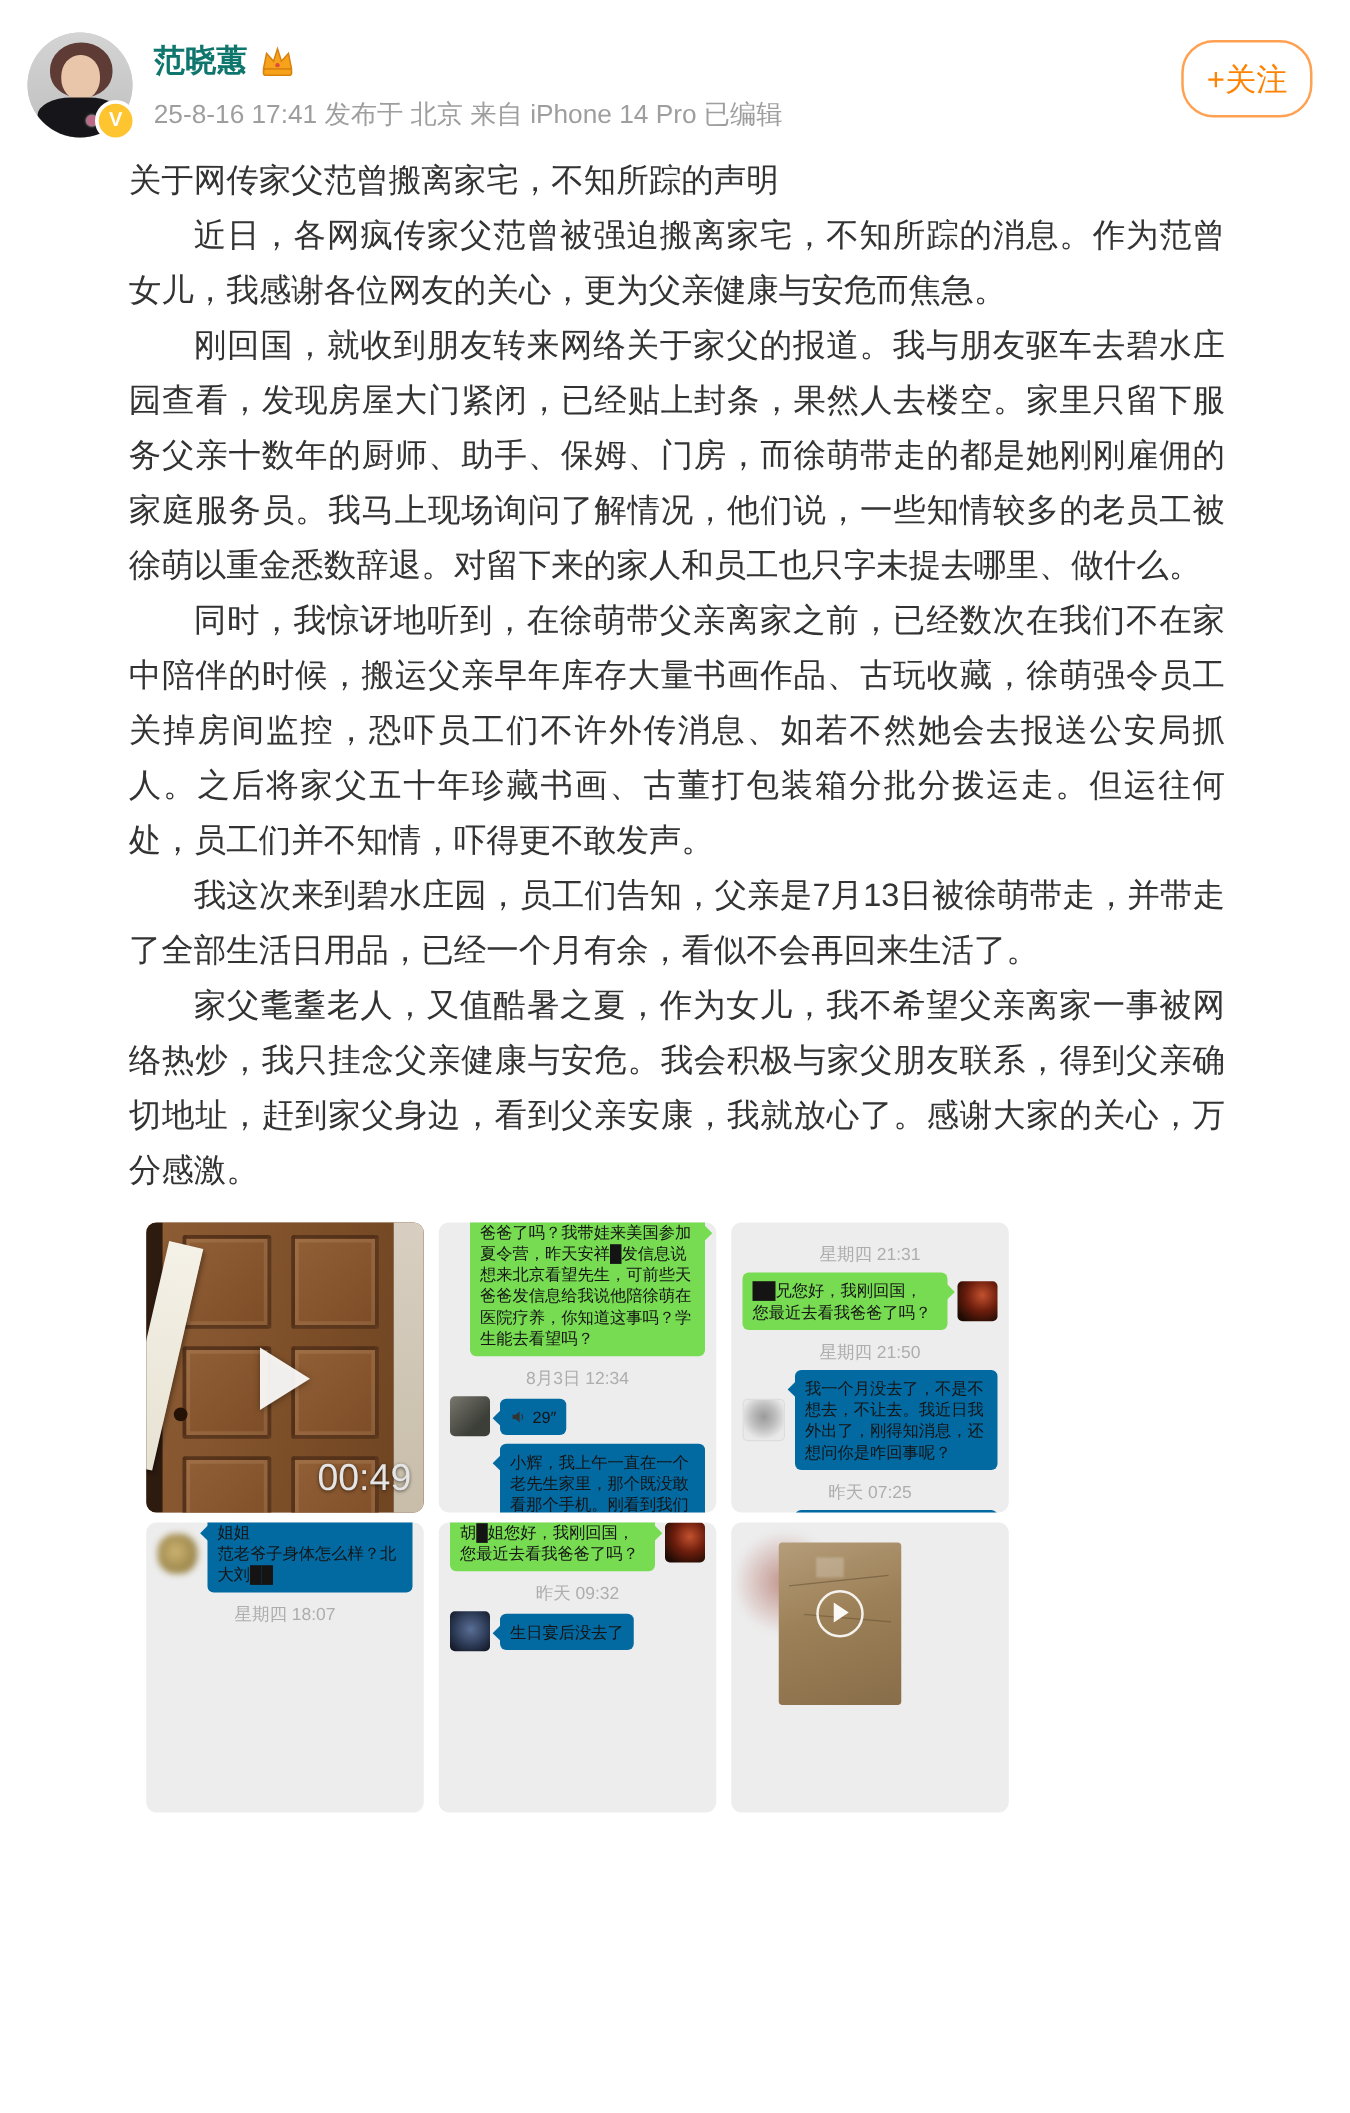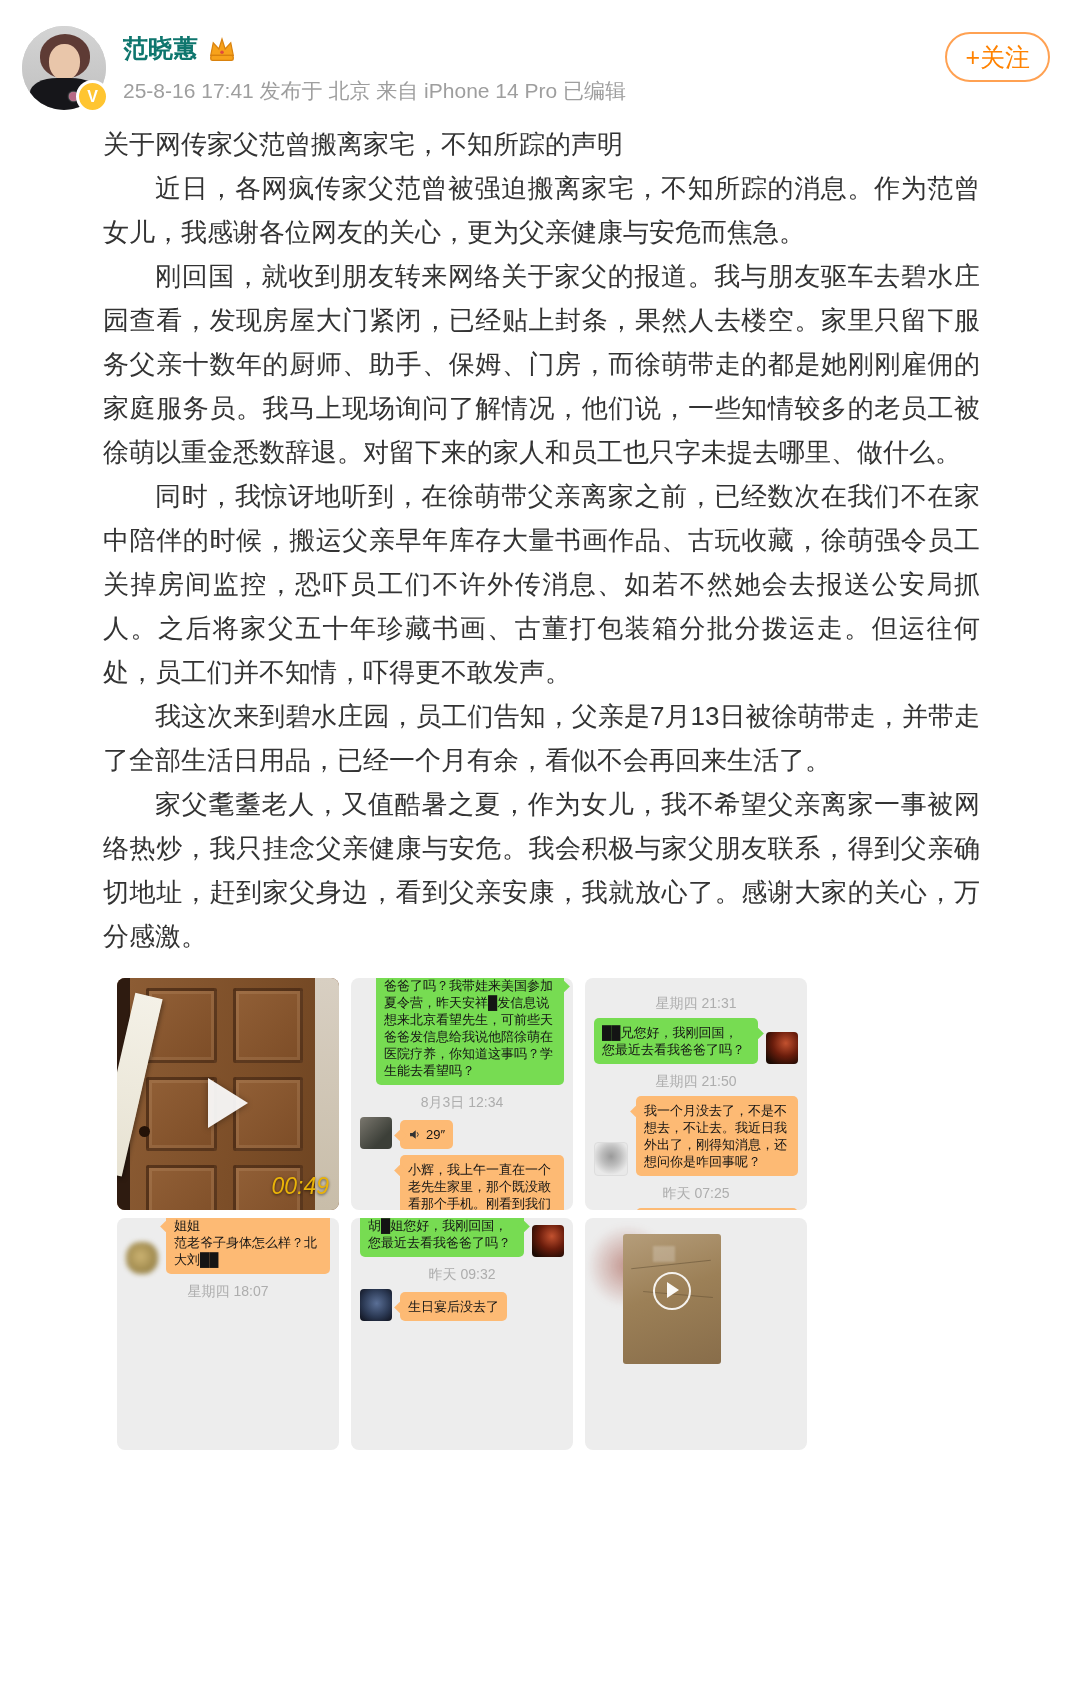--- a/index.html
+++ b/index.html
@@ -13,21 +13,21 @@
   .face{position:absolute;left:27px;top:18px;width:31px;height:36px;border-radius:48%;background:#e9c6aa;}
   .body-suit{position:absolute;left:8px;top:52px;width:68px;height:36px;border-radius:40% 40% 0 0;background:#16161a;}
   .brooch{position:absolute;left:47px;top:66px;width:9px;height:9px;border-radius:50%;background:#b86a86;box-shadow:0 0 2px #fff;}
   .vbadge{position:absolute;right:-3px;bottom:-3px;width:27px;height:27px;border-radius:50%;
           background:#ffc531;border:3px solid #fff;color:#fff;font-weight:bold;font-size:16px;
           display:flex;align-items:center;justify-content:center;}
   .id-col{margin-left:17px;padding-top:6px;}
   .name-row{display:flex;align-items:center;gap:9px;}
   .uname{font-size:25px;font-weight:bold;color:#0f766e;cursor:pointer;}
   .meta{margin-top:12px;font-size:21px;color:#9e9e9e;}
-  .follow{margin-left:auto;margin-top:6px;height:50px;min-width:98px;padding:0 18px;
+  .follow{margin-left:auto;margin-top:6px;height:62px;min-width:98px;padding:0 18px;
           background:#fff;border:2px solid #ffa152;border-radius:26px;color:#ff8200;
           font-size:25px;font-family:inherit;cursor:pointer;display:flex;align-items:center;justify-content:center;}
   .content{margin:12px 100px 0 103px;font-size:26px;line-height:44px;color:#333;
            word-break:break-all;text-align:justify;}
   .content p{margin:0;}
   .content .para{text-indent:2em;}
   
   .gallery{margin:20px 0 0 117px;width:690px;display:grid;
            grid-template-columns:repeat(3,222px);grid-auto-rows:232px;gap:8px 12px;}
   .tile{position:relative;border-radius:8px;overflow:hidden;cursor:pointer;background:#ededed;}
@@ -45,43 +45,43 @@
         background:linear-gradient(180deg,#d8cfc2 0%,#c8bda9 100%);}
   .seal{position:absolute;left:18px;top:18px;width:28px;height:182px;
         background:linear-gradient(180deg,#f4f1e7 0%,#e7e2d2 100%);
         transform:rotate(13deg);transform-origin:top center;
         box-shadow:2px 2px 4px rgba(0,0,0,.35);}
   .knob{position:absolute;left:22px;top:148px;width:11px;height:11px;border-radius:50%;background:#241207;}
   .play-big{position:absolute;left:50%;top:54%;transform:translate(-50%,-50%);
             width:0;height:0;border-left:40px solid rgba(255,255,255,.92);
             border-top:25px solid transparent;border-bottom:25px solid transparent;
             filter:drop-shadow(0 1px 3px rgba(0,0,0,.4));}
-  .dur{position:absolute;right:10px;bottom:10px;color:#eab308;font-size:23px;
-       text-shadow:0 1px 3px rgba(0,0,0,.6);font-style:italic;}
+  .dur{position:absolute;right:10px;bottom:10px;color:#e5e5e5;font-size:30px;
+       text-shadow:0 1px 3px rgba(0,0,0,.6);}
   
   .chat{background:#ededed;padding:8px 9px;font-size:13px;line-height:17px;}
   .c-time{text-align:center;color:#adadad;font-size:14px;margin:9px 0 5px;}
-  .c-row{display:flex;align-items:flex-end;margin:6px 0;}
+  .c-row{display:flex;align-items:center;margin:6px 0;}
   .c-row.right{justify-content:flex-end;}
   .c-row.cut{margin-top:-15px;}
   .c-av{width:32px;height:32px;border-radius:4px;flex:0 0 32px;}
   .c-row.left .c-av{margin-right:8px;}
   .c-row.right .c-av{margin-left:8px;}
   .av-sp{visibility:hidden;}
   .av-dark{background:linear-gradient(135deg,#7a776e 0%,#3c3f38 70%);}
   .av-red{background:radial-gradient(circle at 62% 35%,#c2512f 0%,#6b1d0c 45%,#1d0b04 85%);}
   .av-gray{background:radial-gradient(circle at 50% 42%,#9a9a9a 0%,#bdbdbd 38%,#e9e9e9 75%);border:1px solid #ddd;}
   .av-blue{background:radial-gradient(circle at 52% 45%,#5a6f96 0%,#2c3a55 55%,#10131f 95%);}
   .av-tan{background:radial-gradient(circle at 45% 45%,#cdb473 0%,#a08a4e 60%,#8c7840 100%);
           filter:blur(2.5px);border-radius:45%;}
   .bubble{max-width:152px;padding:6px 8px;border-radius:5px;color:#141414;
           word-break:break-all;white-space:pre-line;position:relative;}
   .bubble.wide{max-width:172px;}
   .b-green{background:#77dc52;}
-  .b-white{background:#fdba74;}
+  .b-white{background:#0369a1;}
   .c-row.left .bubble::before{content:"";position:absolute;left:-4px;top:11px;width:9px;height:9px;
           background:inherit;transform:rotate(45deg);z-index:0;}
   .c-row.right .bubble::after{content:"";position:absolute;right:-4px;top:11px;width:9px;height:9px;
           background:inherit;transform:rotate(45deg);z-index:0;}
   .v-ic{vertical-align:-2px;margin-right:5px;}
   
   .smudge-red{position:absolute;left:4px;top:4px;width:78px;height:88px;border-radius:50%;
           background:radial-gradient(circle,rgba(150,55,40,.5) 0%,rgba(150,55,40,0) 70%);
           filter:blur(3px);}
   .paint-thumb{position:absolute;left:38px;top:16px;width:98px;height:130px;border-radius:3px;overflow:hidden;

